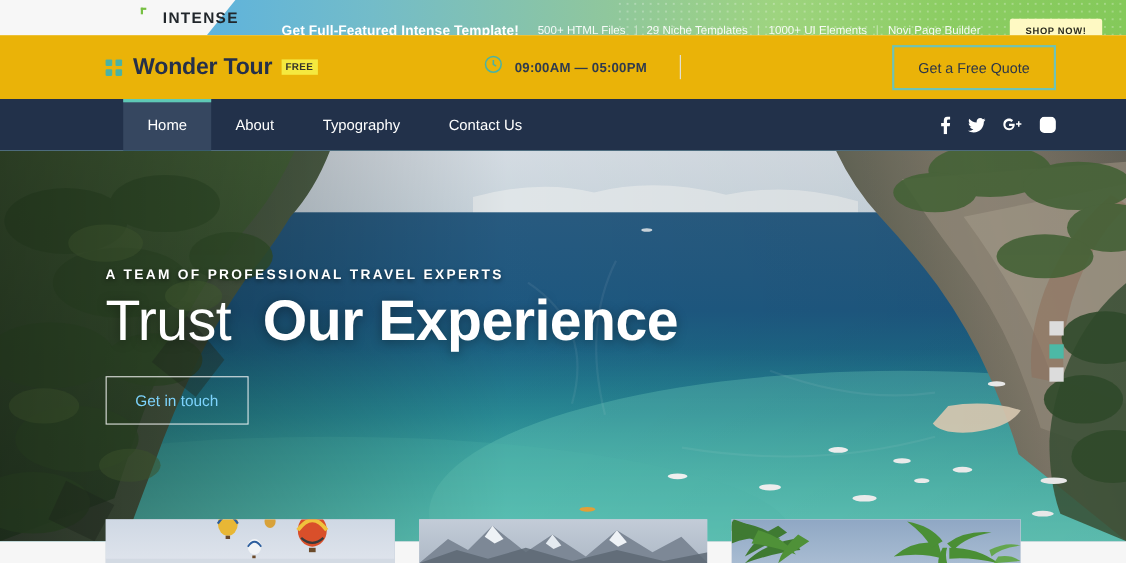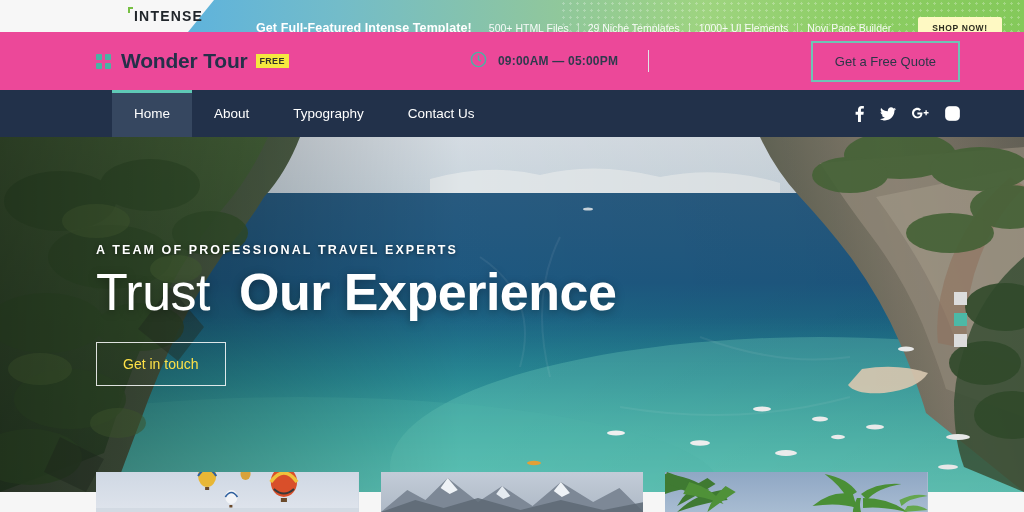--- a/index.html
+++ b/index.html
@@ -21,21 +21,21 @@
     clip-path:polygon(26px 0, 100% 0, 100% 100%, 0 100%);
   }
   .promo-dots {
     position:absolute; left:560px; top:0; right:0; height:32px;
     background-image:radial-gradient(rgba(255,255,255,.30) 1.1px, transparent 1.2px);
     background-size:7px 7px;
     opacity:.85;
   }
   .promo-logo {
     position:absolute; left:128px; top:0; height:32px;
-    display:flex; align-items:center; gap:1px;
+    display:flex; align-items:center; gap:15px;
   }
   .promo-logo .tick {
     width:5px; height:6px; border-left:2px solid #77c043; border-top:2px solid #77c043;
     align-self:flex-start; margin-top:7px;
   }
   .promo-logo .ltxt {
     font-size:14px; font-weight:700; letter-spacing:1.2px; color:#21262b;
   }
   .promo-content {
     position:absolute; left:256px; top:12px; height:32px; right:0;
@@ -53,38 +53,38 @@
   .promo-sep { width:1px; height:11px; background:rgba(255,255,255,.45); }
   .shop-btn {
     margin-left:18px; background:#fef9c3; color:#2c2c20;
     font-size:8.5px; font-weight:700; letter-spacing:.6px;
     padding:6px 14px; border:none; border-radius:2px; cursor:pointer;
     white-space:nowrap;
   }
 
   
   .header {
-    position:relative; width:1024px; height:58px; background:#ec4899;
+    position:relative; width:1024px; height:58px; background:#eab308;
     display:flex; align-items:center;
   }
   .brand { position:absolute; left:96px; display:flex; align-items:center; gap:10px; }
   .brand-dots {
     display:grid; grid-template-columns:6px 6px; grid-template-rows:6px 6px;
     gap:3px;
   }
   .brand-dots i { display:block; width:6px; height:6px; background:#4ab3a4; border-radius:1px; }
   .brand-name {
     font-size:21px; font-weight:700; color:#25304a; letter-spacing:-.2px;
   }
   .brand-free {
     background:#f5e93f; color:#33332a; font-size:9px; font-weight:700;
     padding:2px 4px; letter-spacing:.3px; margin-left:-2px; align-self:center;
   }
   .hdr-info {
-    position:absolute; left:451px; display:flex; align-items:center; gap:12px;
+    position:absolute; left:421px; display:flex; align-items:center; gap:12px;
   }
   .info-item { display:flex; align-items:center; gap:10px; padding:0 18px; }
   .info-item .itxt {
     font-size:12px; font-weight:700; color:#2f3a4d; letter-spacing:.2px; white-space:nowrap;
   }
   .vline { width:1px; height:22px; background:#e1e4e8; }
   .quote-btn {
     position:absolute; right:64px; border:2px solid #6fc3b5; background:transparent;
     color:#2c3648; font-size:13px; padding:11px 22px; cursor:pointer; white-space:nowrap;
   }
@@ -121,21 +121,21 @@
     text-shadow:0 1px 4px rgba(0,0,0,.5); margin-bottom:8px;
   }
   .hero-title {
     font-size:52px; color:#ffffff; line-height:1.05; letter-spacing:-.5px;
     text-shadow:0 2px 10px rgba(0,0,0,.35); white-space:nowrap;
   }
   .hero-title .light { font-weight:300; }
   .hero-title .bold { font-weight:700;margin-left:15px; }
   .hero-btn {
     margin-top:22px; display:inline-block; border:1px solid rgba(255,255,255,.85);
-    background:transparent; color:#fde047; font-size:14px;
+    background:transparent; color:#7dd3fc; font-size:14px;
     padding:13px 26px; cursor:pointer; white-space:nowrap;
   }
   .slider-dots {
     position:absolute; right:57px; top:155px; z-index:5;
     display:flex; flex-direction:column; gap:8px;
   }
   .slider-dots i { display:block; width:13px; height:13px; background:#dcdcdc; cursor:pointer; }
   .slider-dots i.on { background:#4cb9a6; }
 
   

